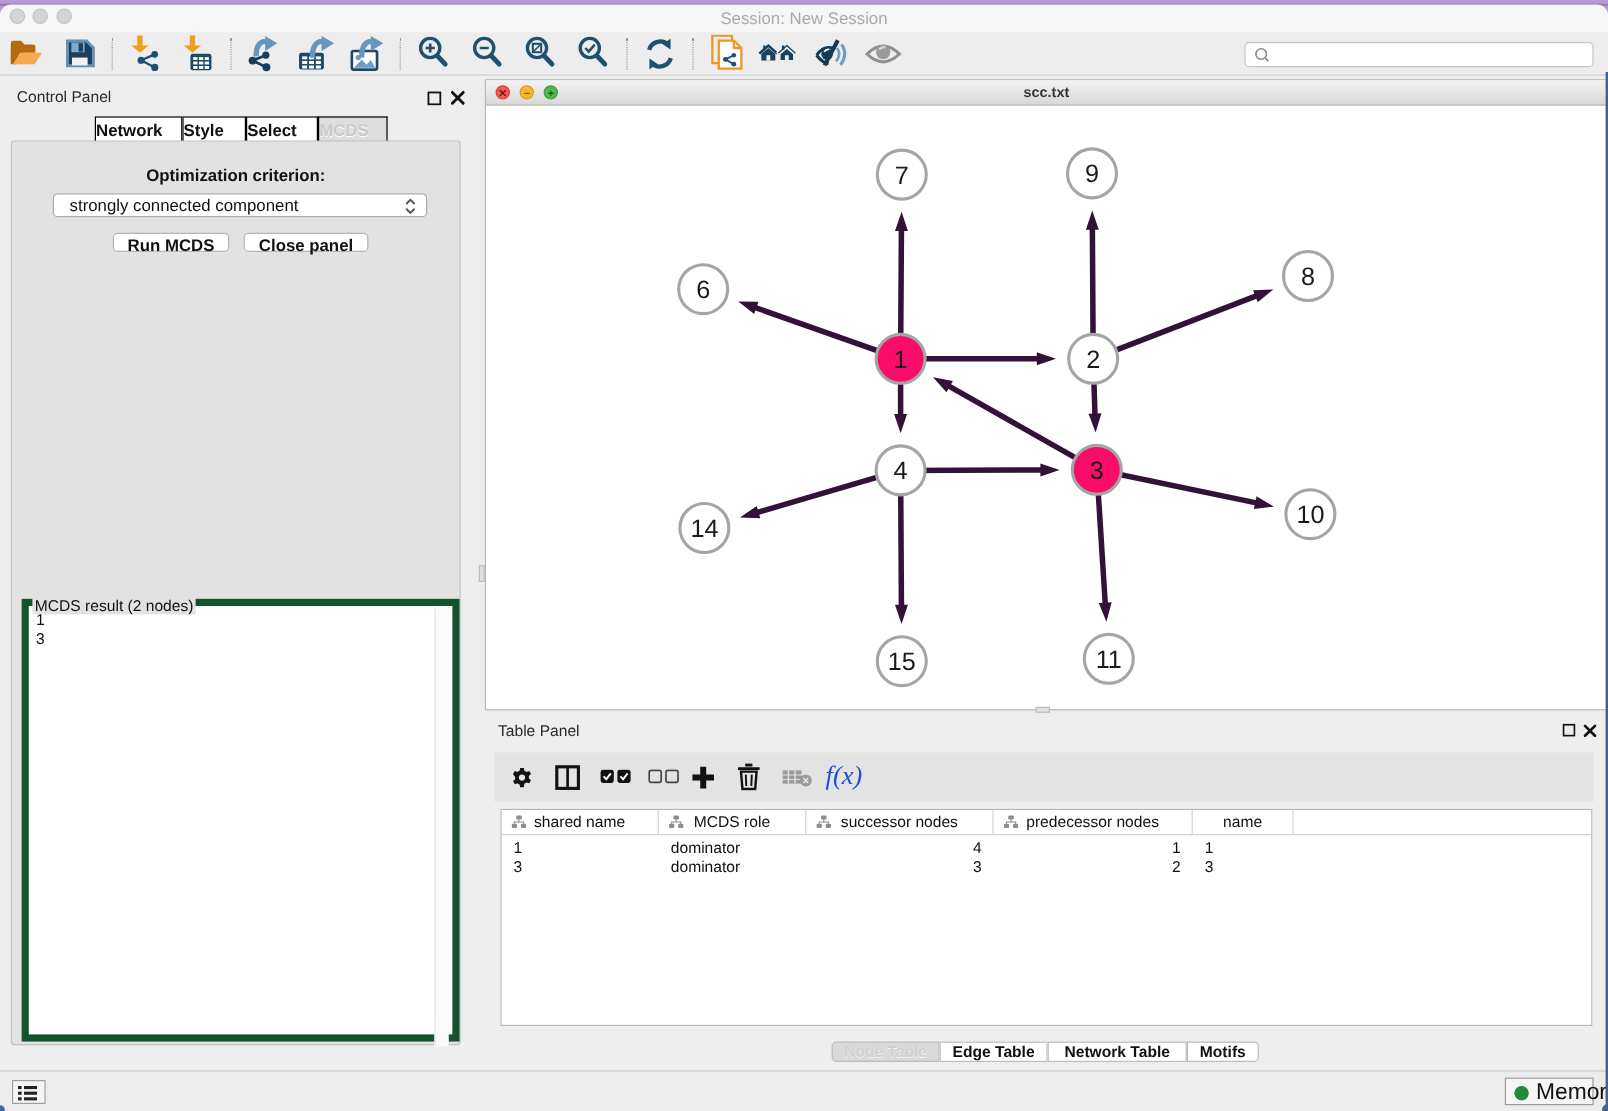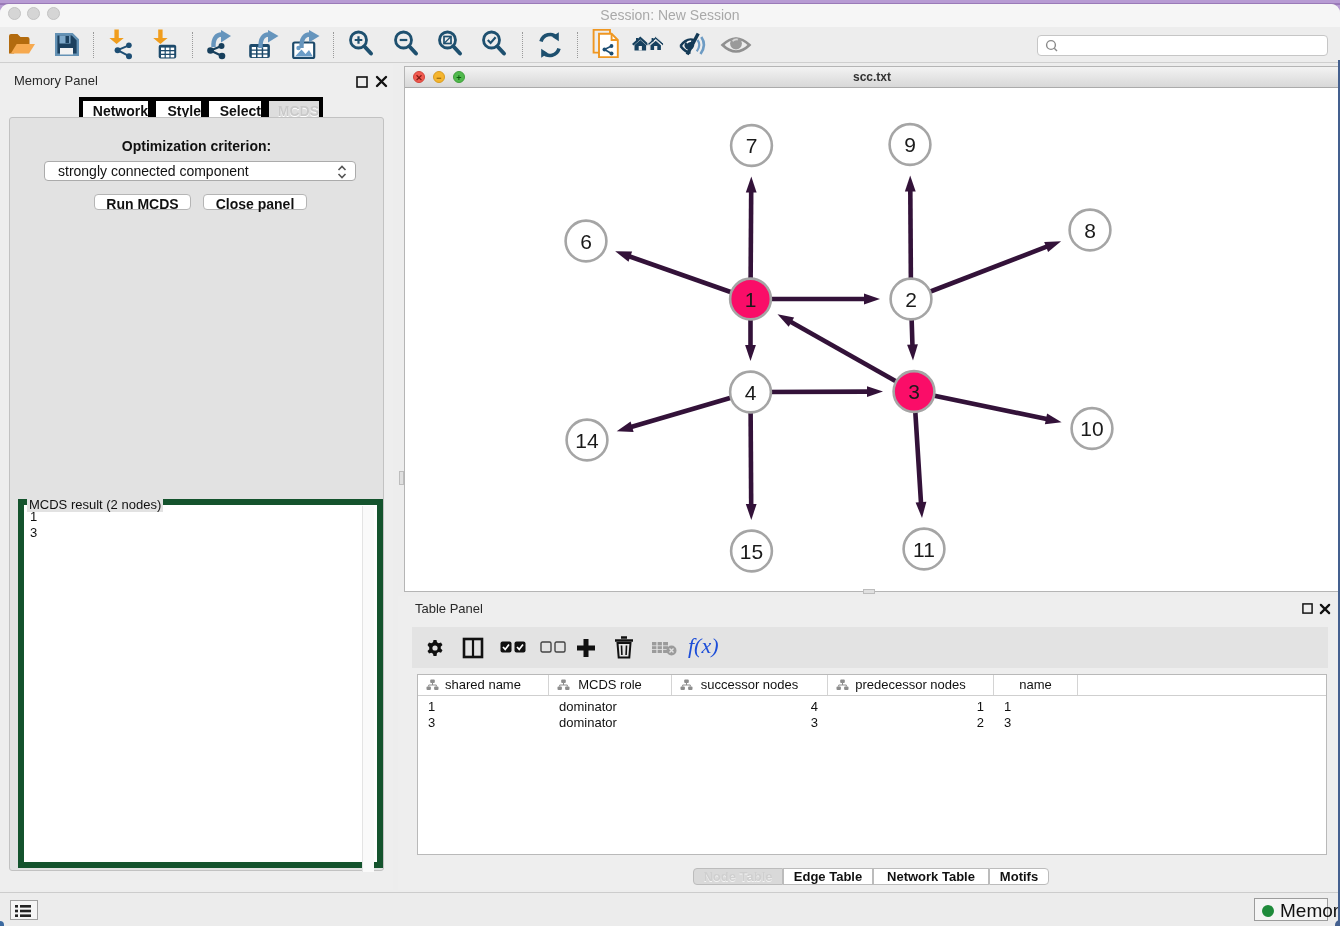--- a/index.html
+++ b/index.html
@@ -8,21 +8,21 @@
 .tl{position:absolute;top:3px;width:13px;height:13px;border-radius:50%;background:#d5d5d5;border:1px solid #c3c3c3}
 #title{position:absolute;top:3px;left:0;width:100%;text-align:center;font-size:14px;color:#a9a9a9}
 
 #toolbar{position:absolute;left:0;top:27px;width:1340px;height:36px;background:#ededed;border-bottom:1px solid #cfcfcf}
 .tbi{position:absolute;top:2px;width:32px;height:32px}
 .sep{position:absolute;top:5px;height:26px;width:0;border-left:1px dotted #9a9a9a}
 #search{position:absolute;left:1037px;top:8px;width:291px;height:21px;background:#fff;border:1px solid #c6c6c6;border-radius:4px}
 
 #cp{position:absolute;left:0;top:64px;width:393px;height:826px;background:#eee}
 #cphead{position:absolute;left:14px;top:9px;font-size:13px;color:#2a2a2a}
-.tab{position:absolute;top:33px;height:37px;background:#fff;border:4px solid #000000;font-size:14px;font-weight:bold;text-align:right;line-height:20px;color:#111}
+.tab{position:absolute;top:33px;height:37px;background:#fff;border:1px solid #000000;font-size:14px;font-weight:bold;text-align:left;line-height:20px;color:#111}
 #cpane{position:absolute;left:9px;top:53px;width:375px;height:754px;background:#e2e2e2;border:1px solid #c2c2c2;border-radius:3px}
 #optlab{position:absolute;left:0;top:74px;width:100%;text-align:center;font-size:14px;font-weight:bold;color:#111}
 #dd{position:absolute;left:44px;top:97px;width:312px;height:20px;background:#fff;border:1px solid #ababab;border-radius:4px;font-size:14px;line-height:19px;padding-left:13px;color:#111}
 .btn{position:absolute;top:130px;height:16px;background:#fff;border:1px solid #b5b5b5;border-radius:4px;font-size:14px;font-weight:bold;text-align:center;line-height:19px;color:#111}
 #mcdsbox{position:absolute;left:18px;top:435px;width:365px;height:369px;border:6px solid #14532d;background:#fff}
 #mcdslab{position:absolute;left:3px;top:-8px;background:#e2e2e2;font-size:13px;padding:0 2px;color:#111}
 
 #net{position:absolute;left:404px;top:66px;width:936px;height:526px;background:#fff;border:1px solid #b5b5b5}
 #nettb{position:absolute;left:0;top:0;width:100%;height:21px;background:linear-gradient(#f3f3f3,#d8d8d8);border-bottom:1px solid #ababab}
 #nettitle{position:absolute;top:3px;width:100%;text-align:center;font-size:12px;font-weight:bold;color:#333}
@@ -181,21 +181,21 @@
       <path d="M23.5 11 Q27.5 16 22.8 22.3" fill="none" stroke="#6e9cc4" stroke-width="2.2"></path>
       <path d="M27.3 8 Q33 16 26.5 25" fill="none" stroke="#6e9cc4" stroke-width="2.6"></path>
     </svg>
  <svg class="tbi" style="left:720px" viewBox="0 0 32 32">
       <path d="M2.5 16 Q16 3 29.5 16 Q16 29 2.5 16z" fill="none" stroke="#909090" stroke-width="2.6"></path>
       <circle cx="16" cy="14.5" r="5.9" fill="#9a9a9a"></circle>
       <path d="M12.6 12.3 Q14.6 9.8 17.8 10.6" fill="none" stroke="#d8d8d8" stroke-width="1.7"></path>
     </svg>
 </div>
 <div id="cp">
- <div id="cphead">Memory Panel</div>
+ <div id="cphead">Control Panel</div>
  <svg width="12" height="12" style="position:absolute;left:356px;top:12px" viewBox="0 0 12 12">
       <rect x="1" y="1" width="10" height="10" fill="none" stroke="#111" stroke-width="1.6"></rect>
     </svg>
  <svg width="13" height="13" style="position:absolute;left:375px;top:11px" viewBox="0 0 13 13">
       <path d="M2 2 L11 11 M11 2 L2 11" stroke="#111" stroke-width="2.4" stroke-linecap="round"></path>
     </svg>
  <div class="tab" style="left:79px;width:73px">Network</div>
  <div class="tab" style="left:152px;width:53px">Style</div>
  <div class="tab" style="left:205px;width:60px">Select</div>
  <div class="tab" style="left:265px;width:58px;background:#ddd;color:#c9c9c9;text-shadow:0 1px 0 #fff;border-bottom-color:#ddd">MCDS</div>

